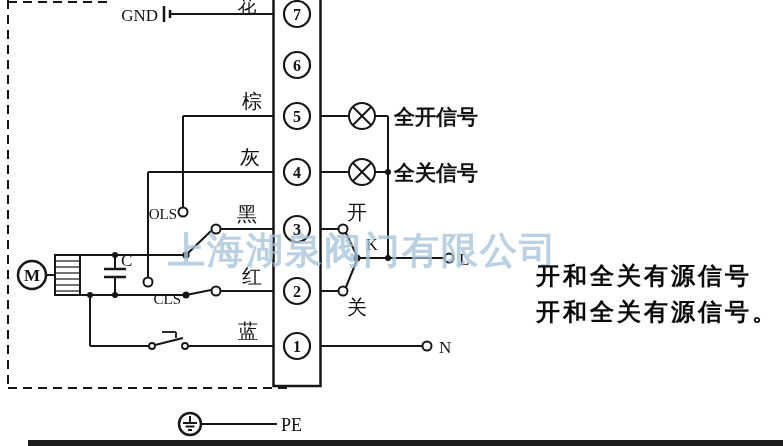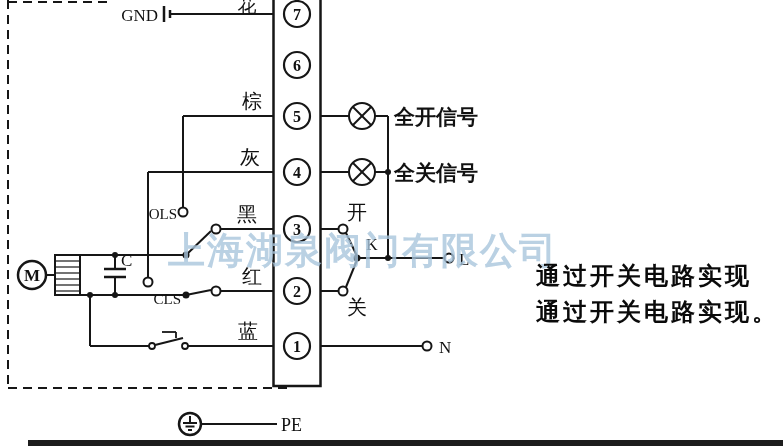--- a/index.html
+++ b/index.html
@@ -212,19 +212,19 @@
     <text class="cjk" x="357" y="314" text-anchor="middle" font-size="20">关</text>
     <text x="366" y="250" text-anchor="start" font-size="16">K</text>
     <text x="459" y="265" text-anchor="start" font-size="17">L</text>
     <text x="439" y="353" text-anchor="start" font-size="17">N</text>
     <text x="281" y="431" text-anchor="start" font-size="18">PE</text>
   </svg>
 
   <div class="watermark">上海湖泉阀门有限公司</div>
 
   <div class="note">
-    <div>通过开关电路实现</div>
-    <div>通过开关电路实现。</div>
+    <div>开和全关有源信号</div>
+    <div>开和全关有源信号。</div>
   </div>
 
   <div class="bottom-bar"></div>
 
 </div>
 
 </body></html>

